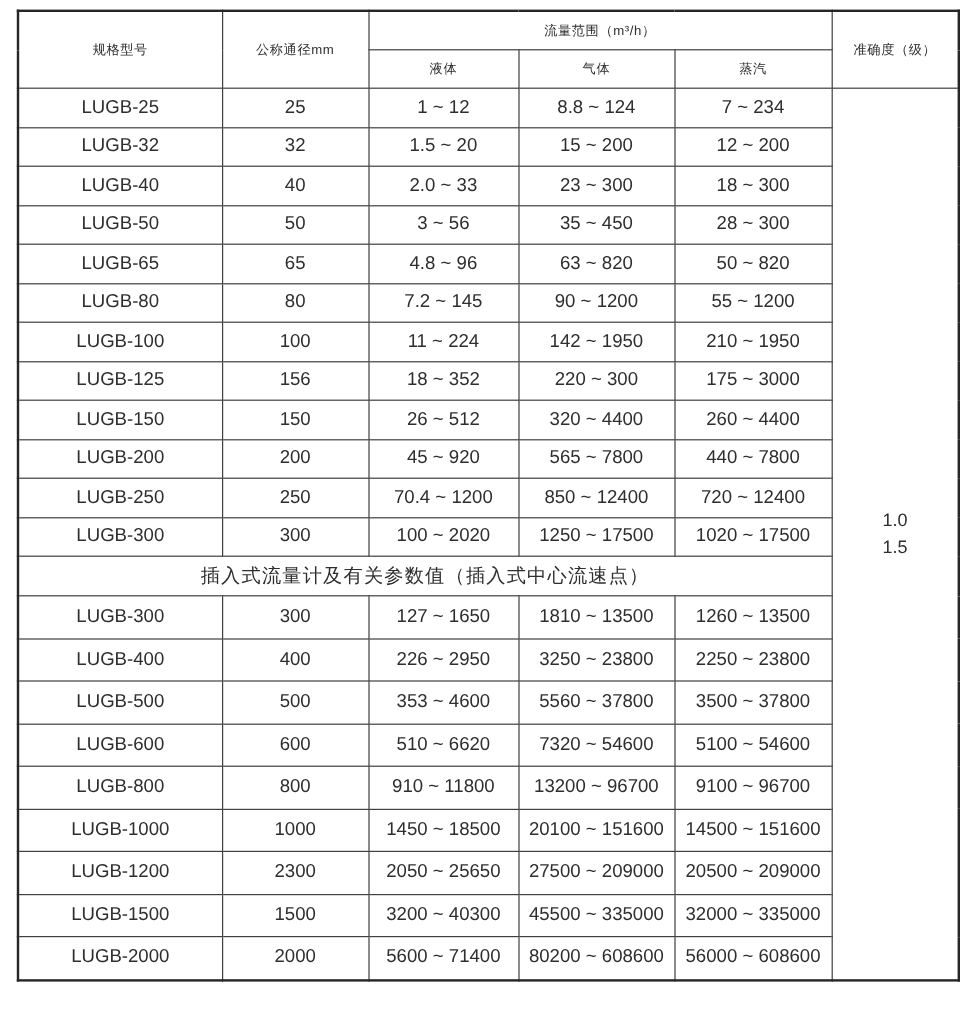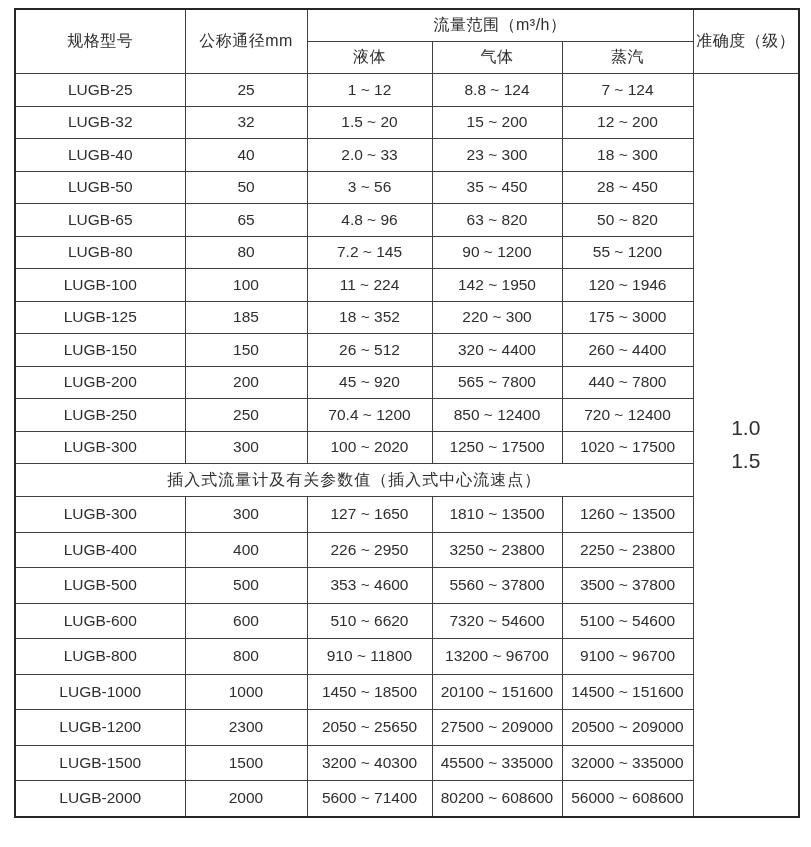--- a/index.html
+++ b/index.html
@@ -29,38 +29,38 @@
     border: 1px solid #3f3f3f;
     text-align: center;
     vertical-align: middle;
     color: #2e2e2e;
     padding: 0 2px;
     font-weight: normal;
     overflow: hidden;
     white-space: nowrap;
   }
   thead th {
-    font-size: 16px;
+    font-size: 11px;
     height: 31px;
     letter-spacing: 0.5px;
   }
   tbody td {
     font-size: 15.5px;
     height: 31.5px;
   }
   tbody tr.tall td {
     height: 34.5px;
   }
   td.separator-cell {
     font-size: 16px;
     height: 32px;
     letter-spacing: 1px;
   }
   td.accuracy-cell {
-    font-size: 21px;
+    font-size: 15px;
     line-height: 1.55;
   }
 </style>
 </head>
 <body>
 
 <div class="sheet">
   <table class="spec">
     <colgroup>
       <col style="width:170px">
@@ -82,21 +82,21 @@
         <th>气体</th>
         <th>蒸汽</th>
       </tr>
     </thead>
     <tbody id="table-body">
         <tr>
           <td>LUGB-25</td>
           <td>25</td>
           <td>1 ~ 12</td>
           <td>8.8 ~ 124</td>
-          <td>7 ~ 124</td>
+          <td>7 ~ 234</td>
           <td rowspan="22" class="accuracy-cell">
             <div>1.0</div>
             <div>1.5</div>
           </td>
         </tr>
         <tr>
           <td>LUGB-32</td>
           <td>32</td>
           <td>1.5 ~ 20</td>
           <td>15 ~ 200</td>
@@ -107,46 +107,46 @@
           <td>40</td>
           <td>2.0 ~ 33</td>
           <td>23 ~ 300</td>
           <td>18 ~ 300</td>
         </tr>
         <tr>
           <td>LUGB-50</td>
           <td>50</td>
           <td>3 ~ 56</td>
           <td>35 ~ 450</td>
-          <td>28 ~ 450</td>
+          <td>28 ~ 300</td>
         </tr>
         <tr>
           <td>LUGB-65</td>
           <td>65</td>
           <td>4.8 ~ 96</td>
           <td>63 ~ 820</td>
           <td>50 ~ 820</td>
         </tr>
         <tr>
           <td>LUGB-80</td>
           <td>80</td>
           <td>7.2 ~ 145</td>
           <td>90 ~ 1200</td>
           <td>55 ~ 1200</td>
         </tr>
         <tr>
           <td>LUGB-100</td>
           <td>100</td>
           <td>11 ~ 224</td>
           <td>142 ~ 1950</td>
-          <td>120 ~ 1946</td>
+          <td>210 ~ 1950</td>
         </tr>
         <tr>
           <td>LUGB-125</td>
-          <td>185</td>
+          <td>156</td>
           <td>18 ~ 352</td>
           <td>220 ~ 300</td>
           <td>175 ~ 3000</td>
         </tr>
         <tr>
           <td>LUGB-150</td>
           <td>150</td>
           <td>26 ~ 512</td>
           <td>320 ~ 4400</td>
           <td>260 ~ 4400</td>

